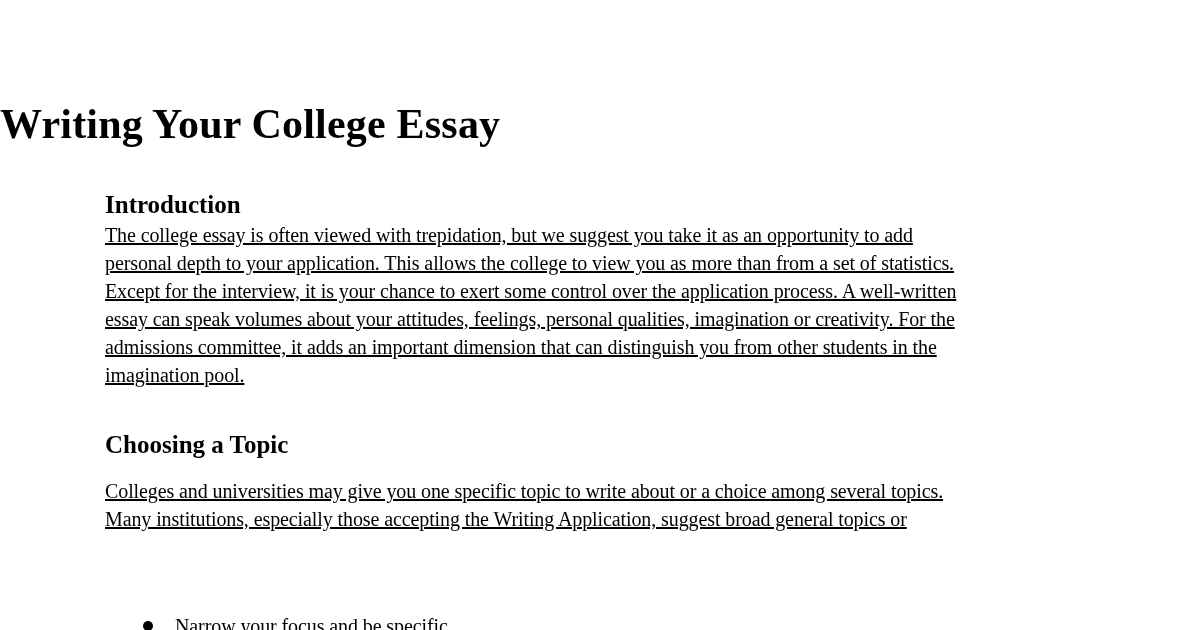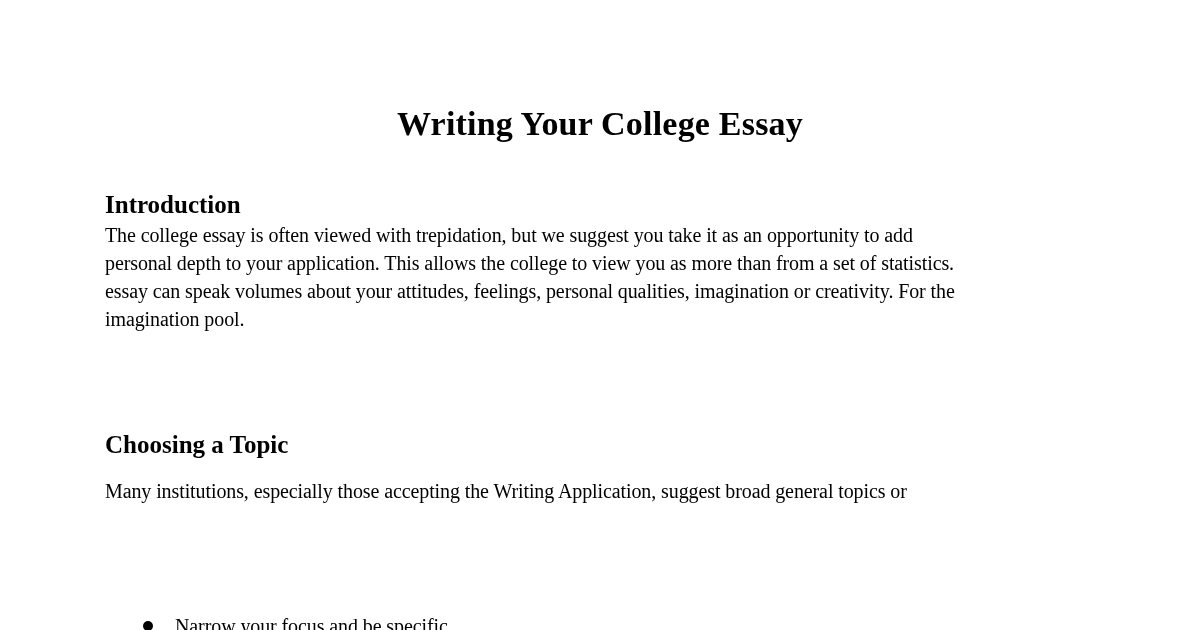--- a/index.html
+++ b/index.html
@@ -14,22 +14,21 @@
     overflow: hidden;
     background: #ffffff;
     color: #000000;
     font-family: "Liberation Serif", "DejaVu Serif", serif;
   }
   .doc-title {
     position: absolute;
     top: 96px;
     left: 0;
     width: 1200px;
-    text-align: center;
-    font-size: 34px;
+    font-size: 42px;
     font-weight: bold;
     line-height: 56px;
     letter-spacing: 0.2px;
     margin: 0;
   }
   .section-heading {
     position: absolute;
     left: 105px;
     font-size: 25px;
     font-weight: bold;
@@ -45,20 +44,21 @@
     width: 995px;
     font-size: 20px;
     line-height: 28px;
     letter-spacing: -0.1px;
     margin: 0;
   }
   .para-intro { top: 221px; }
   .para-topic { top: 477px; }
   .para .line {
     white-space: pre;
+    text-decoration: underline;
   }
   .bullet-list {
     position: absolute;
     left: 143px;
     top: 612px;
     margin: 0;
     padding: 0;
     list-style: none;
   }
   .bullet-item {
@@ -84,27 +84,30 @@
 
 <div class="page">
 
   <h1 class="doc-title">Writing Your College Essay</h1>
 
   <h2 class="section-heading heading-intro">Introduction</h2>
 
   <div class="para para-intro">
     <div class="line">The college essay is often viewed with trepidation, but we suggest you take it as an opportunity to add</div>
     <div class="line">personal depth to your application. This allows the college to view you as more than from a set of statistics.</div>
+    <div class="line">Except for the interview, it is your chance to exert some control over the application process. A well-written</div>
     <div class="line">essay can speak volumes about your attitudes, feelings, personal qualities, imagination or creativity. For the</div>
+    <div class="line">admissions committee, it adds an important dimension that can distinguish you from other students in the</div>
     <div class="line">imagination pool.</div>
   </div>
 
   <h2 class="section-heading heading-topic">Choosing a Topic</h2>
 
   <div class="para para-topic">
+    <div class="line">Colleges and universities may give you one specific topic to write about or a choice among several topics.</div>
     <div class="line">Many institutions, especially those accepting the Writing Application, suggest broad general topics or</div>
   </div>
 
   <ul class="bullet-list">
     <li class="bullet-item">
       <span class="bullet-dot"></span>
       <span>Narrow your focus and be specific</span>
     </li>
   </ul>
 

